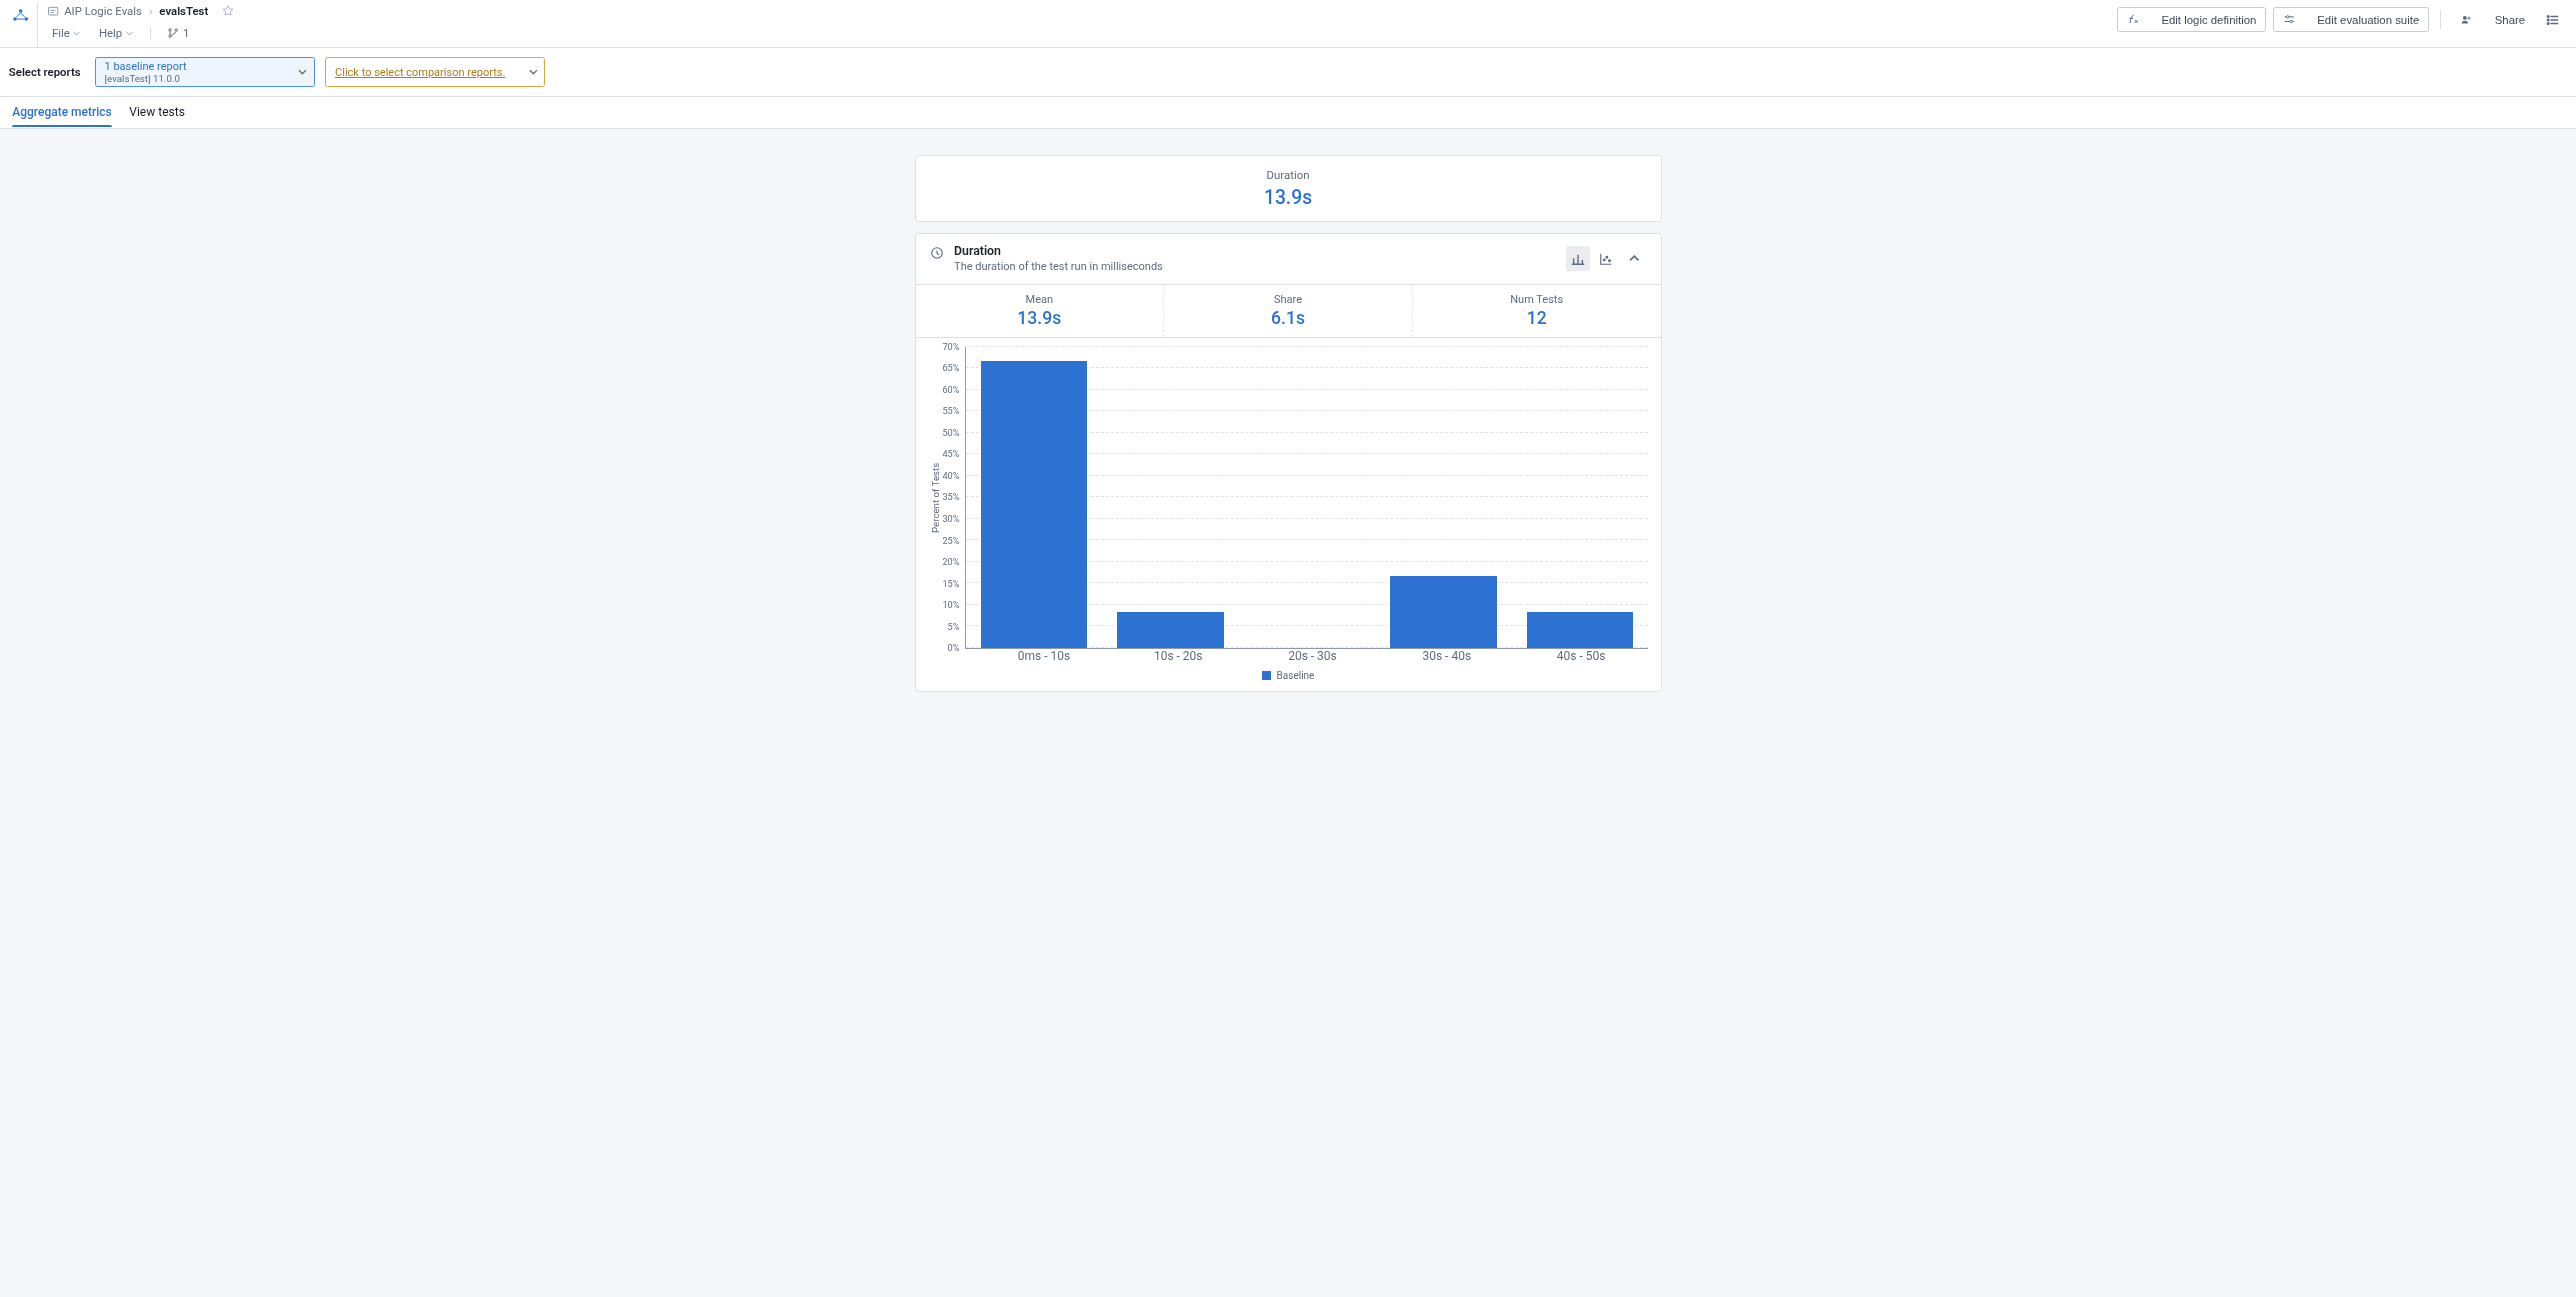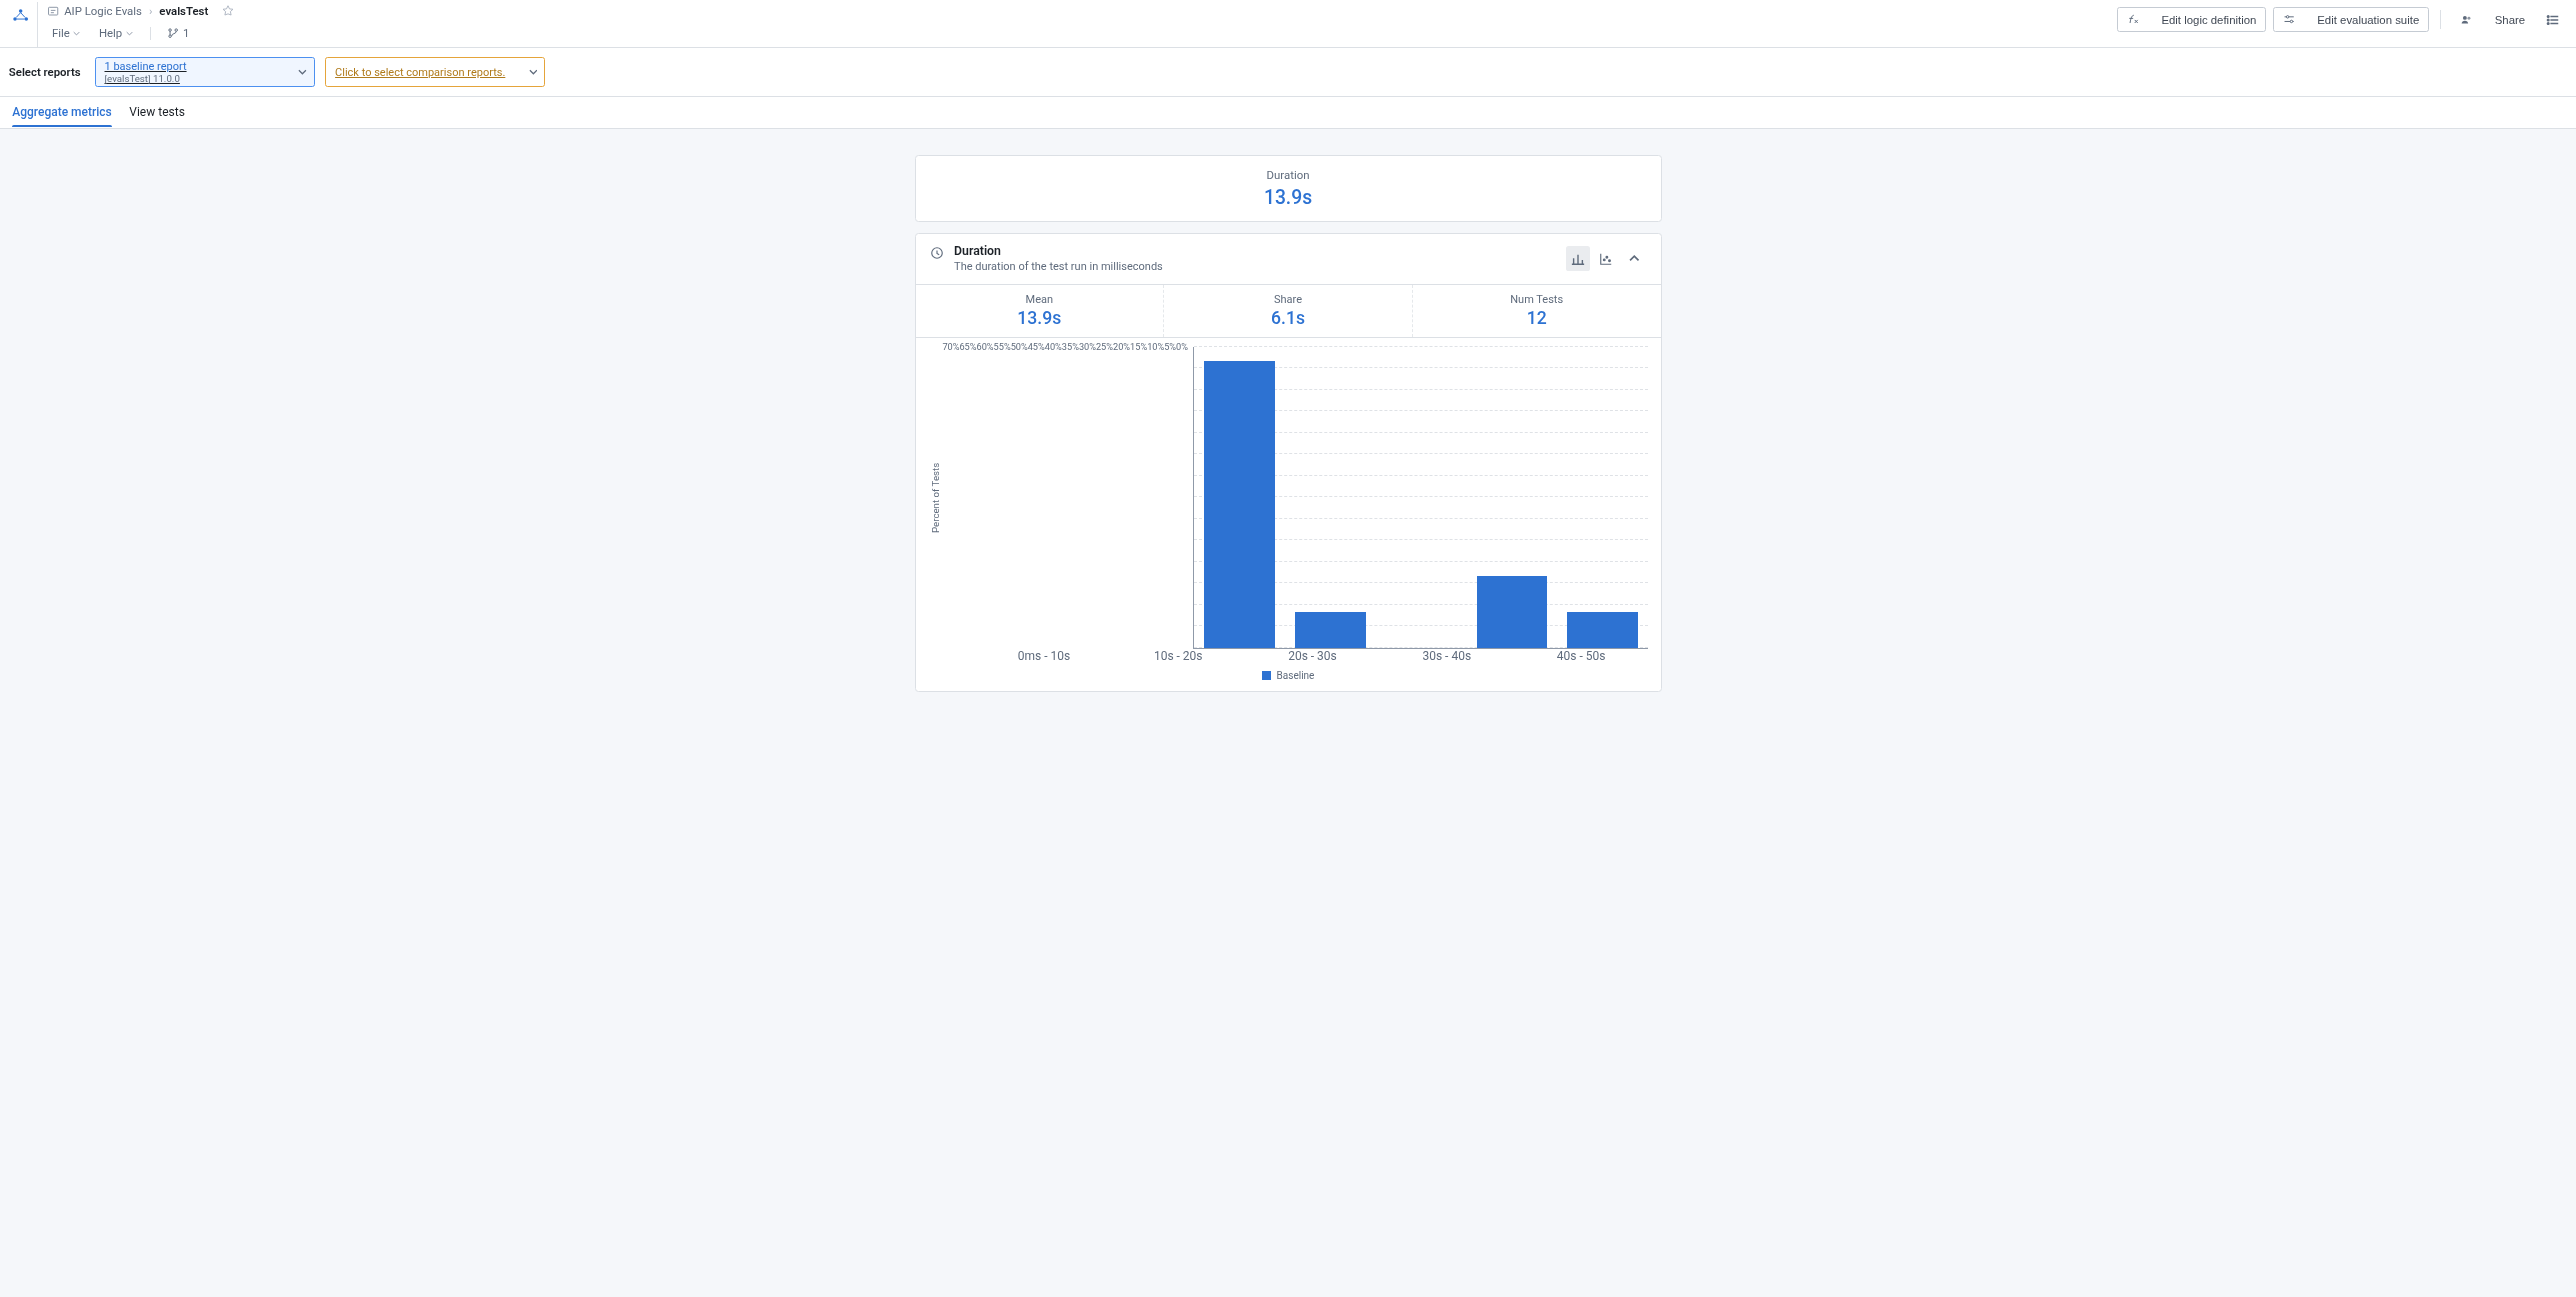--- a/index.html
+++ b/index.html
@@ -38,21 +38,21 @@
     display:flex; align-items:center; gap:10.6px;
     background:#fff; border-bottom:0.9px solid #dce0e5; padding:8.8px 8.8px;
   }
   .selector-label { font-weight:600; color:#1c2127; margin-right:3.5px; }
   .select-box {
     display:flex; flex-direction:column; justify-content:center;
     min-width:220px; padding:3.5px 26px 3.5px 8.8px; position:relative;
     border:0.9px solid; border-radius:2.6px; cursor:pointer; height:30px;
   }
   .select-box .caret { position:absolute; right:7px; top:50%; transform:translateY(-50%); color:#5f6b7c; }
-  .select-baseline { border-color:#4c90f0; background:#f0f6ff;text-decoration:underline; }
+  .select-baseline { border-color:#4c90f0; background:#f0f6ff; }
   .select-baseline .line1 { color:#2d72d2; font-size:11px; }
   .select-baseline .line2 { color:#5f6b7c; font-size:9.7px; }
   .select-compare { border-color:#e5a43a; background:#fff; }
   .select-compare .line1 { color:#b07b1c; font-size:11px;text-decoration:underline; }
 
   
   .tabs {
     display:flex; align-items:center; gap:17.6px;
     padding:0 12.3px; background:#fff; border-bottom:0.9px solid #dce0e5; height:32px;
   }
@@ -94,21 +94,21 @@
   .chart {
     position:relative; height:334px;
     display:flex; flex-direction:column;
   }
   .plot-row { flex:1; display:flex; }
   .y-axis-label {
     writing-mode:vertical-rl; transform:rotate(180deg);
     color:#5f6b7c; font-size:9.7px; text-align:center; padding:0 1.8px;
   }
   .y-ticks {
-    display:flex; flex-direction:row; justify-content:space-between;
+    display:flex; flex-direction:column; justify-content:space-between;
     padding-right:5.3px; font-size:9.2px; color:#5f6b7c; text-align:right;
     margin-top:-5.3px; margin-bottom:-5.3px;
   }
   .y-ticks div { height:10.6px; line-height:10.6px; }
   .plot {
     flex:1; position:relative; border-left:0.9px solid #8f99a8; border-bottom:0.9px solid #8f99a8;
   }
   .grid-line { position:absolute; left:0; right:0; border-top:0.9px dashed #dfe2e6; }
   .bin {
     position:absolute; bottom:0;

